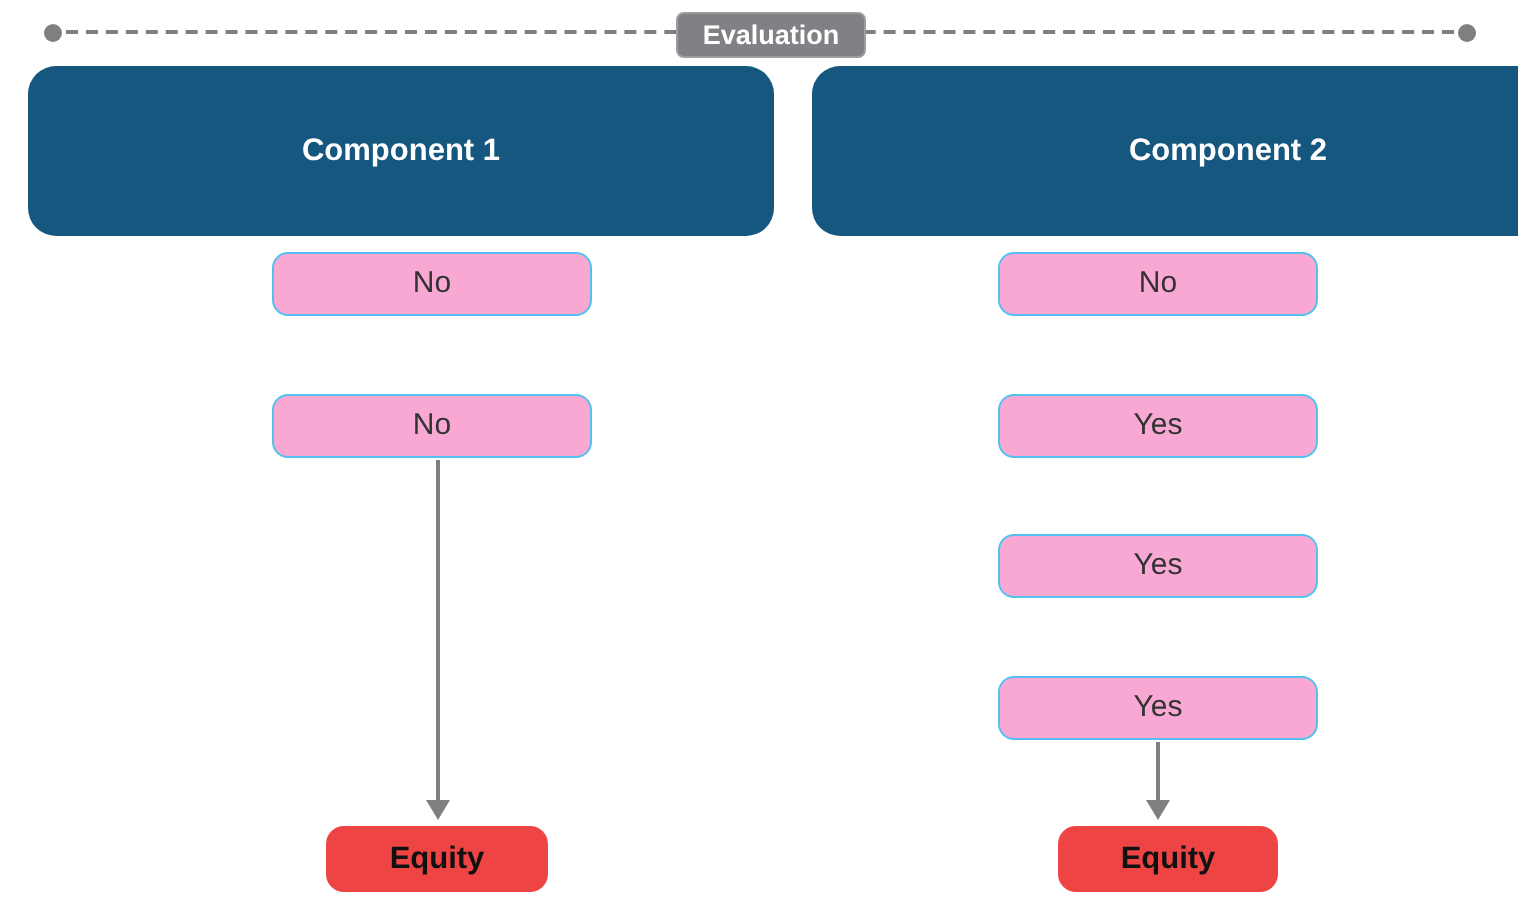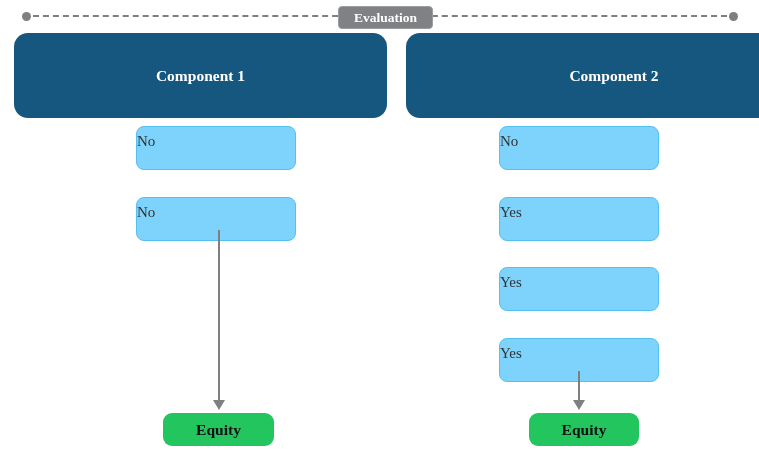--- a/index.html
+++ b/index.html
@@ -1,15 +1,15 @@
 <!DOCTYPE html>
 <html><head>
 <meta charset="utf-8">
 <style>
-  * { margin: 0; padding: 0; box-sizing: border-box; font-family: Liberation Serif, serif; }
+  * { margin: 0; padding: 0; box-sizing: border-box; }
   html, body { background: #ffffff; }
   body { font-family: "Liberation Sans", sans-serif; }
 
   .canvas {
     position: relative;
     width: 759px;
     height: 459px;
     background: #ffffff;
     overflow: hidden;
   }
@@ -63,27 +63,27 @@
     text-align: center;
   }
   .comp-header.left  { left: 14px;  width: 373px; padding: 0 40px; }
   .comp-header.right { left: 406px; width: 416px; padding: 0 34px; }
   .comp-title { font-size: 15.5px; font-weight: bold; line-height: 20px; }
   .comp-desc  { font-size: 15px; line-height: 19px; }
 
   
   .answer-box {
     position: absolute;
-    height: 44px;
-    background: #7dd3fc;
+    height: 32px;
+    background: #f9a8d4;
     border: 1.5px solid #53c1ef;
     border-radius: 8px;
     font-size: 15px;
     color: #333333;
-    text-align: left;
+    text-align: center;
     line-height: 29px;
   }
   .col-l { left: 136px; width: 160px; }
   .col-r { left: 499px; width: 160px; }
   .row-1 { top: 126px; }
   .row-2 { top: 197px; }
   .row-3 { top: 267px; }
   .row-4 { top: 338px; }
 
   
@@ -103,21 +103,21 @@
   .arrow-line.left  { left: 218px; top: 230px; height: 170px; }
   .arrow-head.left  { left: 213px; top: 400px; }
   .arrow-line.right { left: 578px; top: 371px; height: 29px; }
   .arrow-head.right { left: 573px; top: 400px; }
 
   
   .result-box {
     position: absolute;
     top: 413px;
     height: 33px;
-    background: #22c55e;
+    background: #ef4444;
     border-radius: 9px;
     font-size: 15.5px;
     font-weight: bold;
     color: #111111;
     text-align: center;
     line-height: 33px;
   }
   .result-box.left  { left: 163px; width: 111px; }
   .result-box.right { left: 529px; width: 110px; }
 </style>

